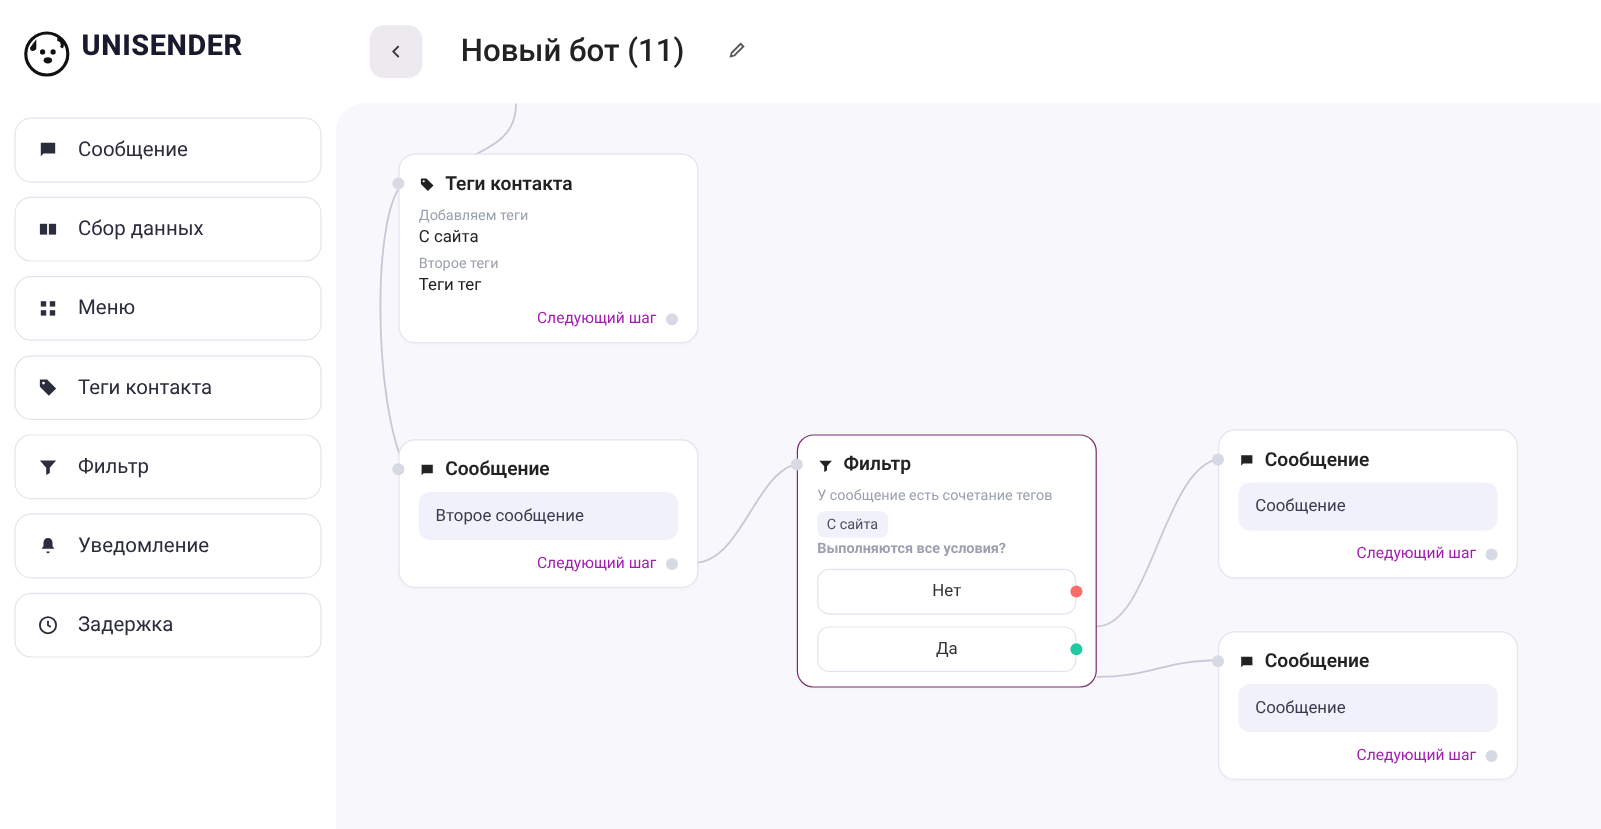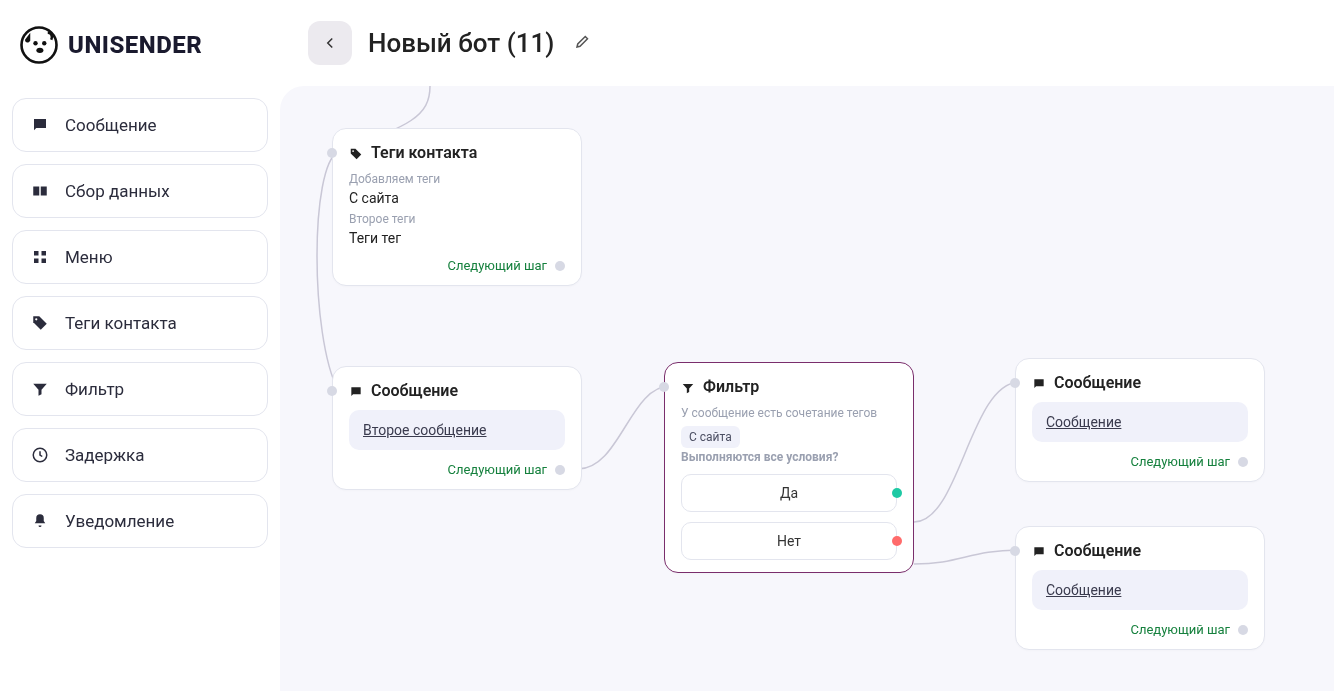--- a/index.html
+++ b/index.html
@@ -1,45 +1,45 @@
 <!DOCTYPE html>
 <html><head>
 <meta charset="utf-8">
 <style>
 * { box-sizing: border-box; margin: 0; padding: 0; }
 html, body { width: 1334px; height: 691px; font-family: -apple-system, BlinkMacSystemFont, "Segoe UI", Roboto, Arial, sans-serif; background: #fff; color: #1a1a2e; overflow: hidden; }
 .app { display: flex; width: 100%; height: 100%; }
 
 
 .sidebar { width: 280px; padding: 16px 12px; background: #fff; display: flex; flex-direction: column; gap: 12px; }
-.logo-wrap { display: flex; align-items: center; gap: 8px; padding: 8px 6px 20px 6px; }
+.logo-wrap { display: flex; align-items: flex-start; gap: 8px; padding: 8px 6px 20px 6px; }
 .logo-text { font-weight: 800; font-size: 24px; letter-spacing: 0.5px; }
 .side-item { display: flex; align-items: center; gap: 16px; padding: 16px 18px; border: 1px solid #e3e5ee; border-radius: 14px; font-size: 17px; color: #2b2c3c; cursor: pointer; background: #fff; }
 .side-item .ic { width: 18px; height: 18px; color: #2b2c3c; display: flex; align-items: center; justify-content: center; }
 
 
 .main { flex: 1; position: relative; display: flex; flex-direction: column; }
-.topbar { height: 86px; display: flex; align-items: center; gap: 16px; padding: 0 28px; background: #fff; }
+.topbar { height: 86px; display: flex; align-items: center; gap: 32px; padding: 0 28px; background: #fff; }
 .back-btn { width: 44px; height: 44px; border-radius: 12px; background: #eceaef; display: flex; align-items: center; justify-content: center; cursor: pointer; }
 .page-title { font-size: 26px; font-weight: 500; color: #222; }
 .edit-btn { color: #555; cursor: pointer; padding: 4px; }
 
 .canvas { flex: 1; background: #f7f7fc; border-top-left-radius: 24px; position: relative; overflow: hidden; }
 
 svg.wires { position: absolute; inset: 0; width: 100%; height: 100%; pointer-events: none; }
 
 .node { position: absolute; background: #fff; border: 1px solid #e3e5ee; border-radius: 14px; padding: 14px 16px 12px 16px; box-shadow: 0 1px 2px rgba(0,0,0,0.02); }
 .node.selected { border: 1.5px solid #7a2e6c; }
 .node-header { display: flex; align-items: center; gap: 8px; font-size: 16px; font-weight: 600; color: #222; margin-bottom: 10px; }
 .node-header .ic { width: 14px; height: 14px; }
 .node .sublabel { font-size: 12px; color: #9aa0b0; margin-top: 6px; }
 .node .value { font-size: 14px; color: #222; margin-top: 4px; }
 .node .chip { display: inline-block; font-size: 12px; background: #f0f1fa; color: #4c4f63; padding: 4px 8px; border-radius: 6px; margin-top: 6px; }
-.node .msg-block { background: #f0f1fa; color: #3a3b4e; font-size: 14px; padding: 12px 14px; border-radius: 10px; margin-top: 4px; text-decoration: underline; }
-.node .footer { display: flex; justify-content: flex-end; align-items: center; gap: 8px; margin-top: 12px; font-size: 13px; color: #15803d; }
+.node .msg-block { background: #f0f1fa; color: #3a3b4e; font-size: 14px; padding: 12px 14px; border-radius: 10px; margin-top: 4px; }
+.node .footer { display: flex; justify-content: flex-end; align-items: center; gap: 8px; margin-top: 12px; font-size: 13px; color: #a21caf; }
 .node .out-dot { width: 10px; height: 10px; border-radius: 50%; background: #d7d9e4; }
 .node .in-dot { position: absolute; left: -6px; top: 19px; width: 10px; height: 10px; border-radius: 50%; background: #d7d9e4; }
 
 .option-row { position: relative; display: flex; align-items: center; justify-content: center; border: 1px solid #e3e5ee; border-radius: 10px; padding: 10px 0; margin-top: 10px; font-size: 14px; color: #333; }
 .option-row .opt-dot { position: absolute; right: -6px; top: 50%; transform: translateY(-50%); width: 10px; height: 10px; border-radius: 50%; }
 .yes-dot { background: #1ec9a4; }
 .no-dot { background: #ff6b6b; }
 
 
 #node-tags { left: 52px; top: 42px; width: 250px; }
@@ -106,33 +106,33 @@
       <span class="ic">
           <svg viewBox="0 0 24 24" width="18" height="18" fill="currentColor">
             <path d="M3 5h18l-7 8v6l-4 2v-8L3 5z"></path>
           </svg>
         </span>
       <span>Фильтр</span>
     </div>
     <div class="side-item">
       <span class="ic">
           <svg viewBox="0 0 24 24" width="18" height="18" fill="currentColor">
+            <path d="M12 3a5 5 0 0 0-5 5v4l-2 3h14l-2-3V8a5 5 0 0 0-5-5zm-2 15a2 2 0 0 0 4 0h-4z"></path>
+          </svg>
+        </span>
+      <span>Уведомление</span>
+    </div>
+    <div class="side-item">
+      <span class="ic">
+          <svg viewBox="0 0 24 24" width="18" height="18" fill="currentColor">
             <circle cx="12" cy="12" r="9" fill="none" stroke="currentColor" stroke-width="2"></circle>
             <path d="M12 7v5l3 2" fill="none" stroke="currentColor" stroke-width="2"></path>
           </svg>
         </span>
       <span>Задержка</span>
-    </div>
-    <div class="side-item">
-      <span class="ic">
-          <svg viewBox="0 0 24 24" width="18" height="18" fill="currentColor">
-            <path d="M12 3a5 5 0 0 0-5 5v4l-2 3h14l-2-3V8a5 5 0 0 0-5-5zm-2 15a2 2 0 0 0 4 0h-4z"></path>
-          </svg>
-        </span>
-      <span>Уведомление</span>
     </div>
   </aside>
 
   <main class="main">
     <div class="topbar">
       <div class="back-btn">
         <svg width="18" height="18" viewBox="0 0 24 24" fill="none" stroke="#333" stroke-width="2">
             <path d="M15 6l-6 6 6 6"></path>
           </svg>
       </div>
@@ -192,27 +192,27 @@
         <div class="node-header">
           <span class="ic"><svg viewBox="0 0 24 24" width="14" height="14" fill="currentColor">
                 <path d="M3 5h18l-7 8v6l-4 2v-8L3 5z"></path>
               </svg></span>
           <span>Фильтр</span>
         </div>
         <div class="sublabel">У сообщение есть сочетание тегов</div>
         <span class="chip">С сайта</span>
         <div class="sublabel" style="margin-top:2px;font-weight:bold;">Выполняются все условия?</div>
         <div class="option-row">
+          <span>Нет</span>
+          <span class="opt-dot no-dot"></span>
+        </div>
+        <div class="option-row">
           <span>Да</span>
           <span class="opt-dot yes-dot"></span>
         </div>
-        <div class="option-row">
-          <span>Нет</span>
-          <span class="opt-dot no-dot"></span>
-        </div>
       </div>
 
       <div id="node-msg-yes" class="node">
         <span class="in-dot"></span>
         <div class="node-header">
           <span class="ic"><svg viewBox="0 0 24 24" width="14" height="14" fill="currentColor">
                 <path d="M4 4h16v12H7l-3 3V4z"></path>
               </svg></span>
           <span>Сообщение</span>
         </div>

